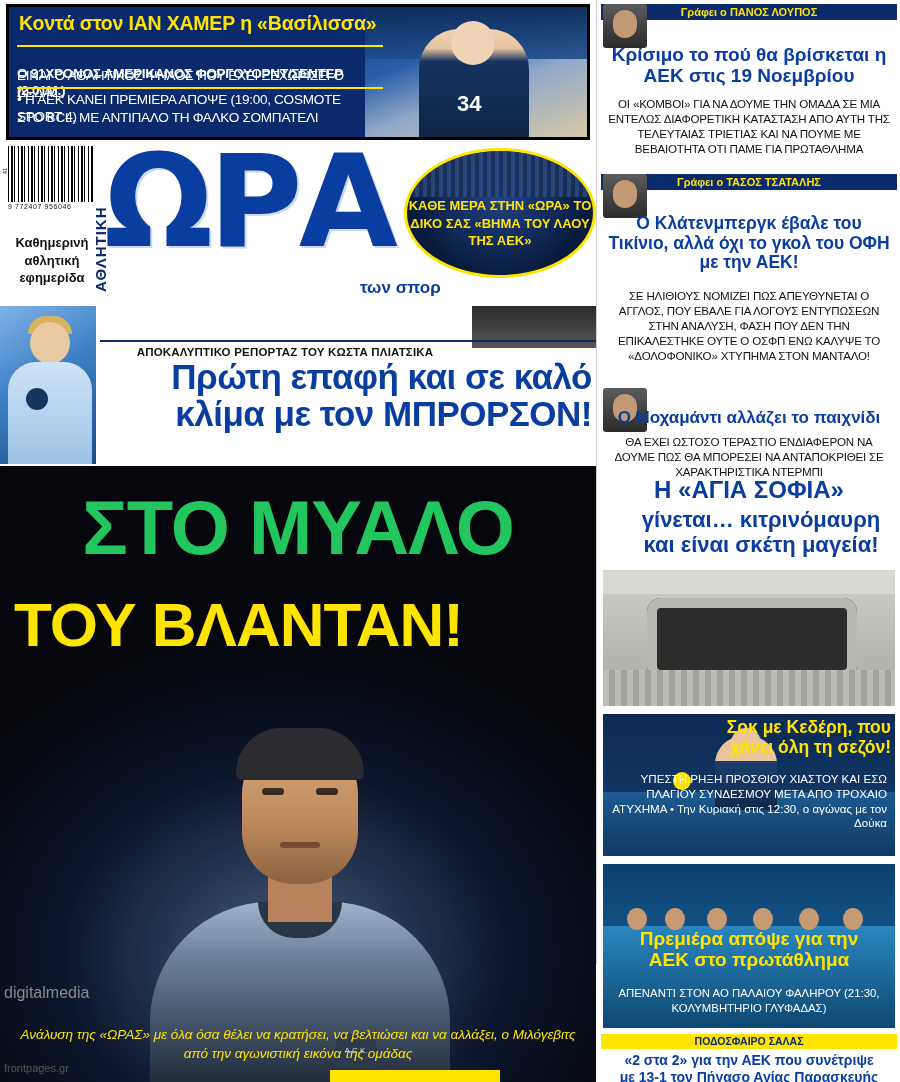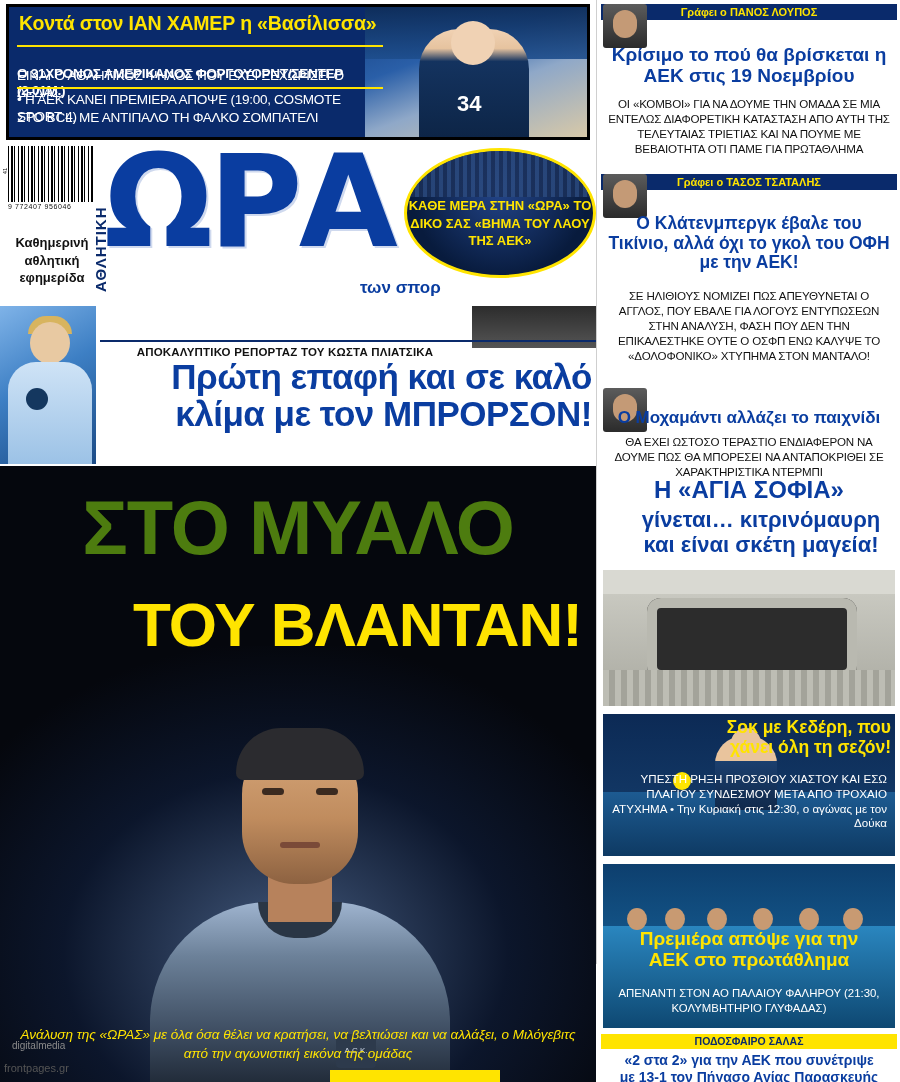--- a/index.html
+++ b/index.html
@@ -64,25 +64,25 @@
      background:linear-gradient(180deg,#9fb4cf 0%,#6c8199 30%,#3b4a5e 75%,#222c3a 100%);}
   .mb-collar{position:absolute;left:108px;top:186px;width:84px;height:36px;background:#2a3645;border-radius:0 0 40px 40px;}
   .mb-neck{position:absolute;left:118px;top:150px;width:64px;height:56px;background:#b7825c;}
   .mb-headf{position:absolute;left:92px;top:22px;width:116px;height:146px;border-radius:56px 56px 52px 52px;
      background:linear-gradient(180deg,#d7a87c 0%,#c08c5e 55%,#8d6241 100%);}
   .mb-hair{position:absolute;left:86px;top:12px;width:128px;height:52px;border-radius:64px 64px 10px 10px;background:#2b2b2f;}
   .mb-eyeL{position:absolute;left:112px;top:72px;width:22px;height:7px;border-radius:4px;background:#3a2a20;}
   .mb-eyeR{position:absolute;left:166px;top:72px;width:22px;height:7px;border-radius:4px;background:#3a2a20;}
   .mb-mouth{position:absolute;left:130px;top:126px;width:40px;height:6px;border-radius:3px;background:#7a4a38;}
   .mb-badge{position:absolute;left:186px;top:318px;width:40px;height:34px;border-radius:4px;background:#2d3a4c;color:#cfd8e6;font-size:8px;text-align:center;line-height:34px;}
-  .mb-h1{position:absolute;left:14px;top:26px;width:568px;color:#4d7c0f;font-weight:bold;font-size:76px;line-height:.96;text-align:center;letter-spacing:-1px;}
-  .mb-h2{position:absolute;left:14px;top:128px;width:568px;color:#ffe400;font-weight:bold;font-size:62px;line-height:1;text-align:right;letter-spacing:-1px;}
+  .mb-h1{position:absolute;left:14px;top:26px;width:568px;color:#22c55e;font-weight:bold;font-size:76px;line-height:.96;text-align:center;letter-spacing:-1px;}
+  .mb-h2{position:absolute;left:14px;top:128px;width:568px;color:#ffe400;font-weight:bold;font-size:62px;line-height:1;text-align:left;letter-spacing:-1px;}
   .mb-caption{position:absolute;left:18px;top:560px;width:560px;color:#ffe400;font-size:13.5px;font-style:italic;line-height:1.4;text-align:center;}
   .mb-bottombar{position:absolute;left:330px;top:604px;width:170px;height:12px;background:#ffe400;}
-  .watermark{position:absolute;left:4px;top:1040px;font-size:10px;color:#8a8a8a;margin-left:8px;}
+  .watermark{position:absolute;left:4px;top:984px;font-size:16px;color:#8a8a8a;}
   .watermark2{position:absolute;left:4px;top:1062px;font-size:11px;color:#555;}
 
   
   .right{position:absolute;left:596px;top:0;width:304px;height:964px;background:#fff;border-left:1px solid #cfcfcf;}
 
   .opbar{position:absolute;left:4px;width:296px;height:16px;background:#0a2a6b;color:#ffe400;font-size:11px;font-weight:bold;text-align:center;line-height:16px;}
   .opface{position:absolute;left:6px;width:44px;height:44px;border-radius:3px;background:linear-gradient(180deg,#5c5c5c,#2b2b2b);overflow:hidden;}
   .opface .f{position:absolute;left:10px;top:6px;width:24px;height:28px;border-radius:12px;background:#c49a76;}
   .op-title{position:absolute;color:#0a3da0;font-weight:bold;text-align:center;line-height:1.12;}
   .op-body{position:absolute;color:#111;text-align:center;line-height:1.3;font-size:11.6px;letter-spacing:-.2px;}

